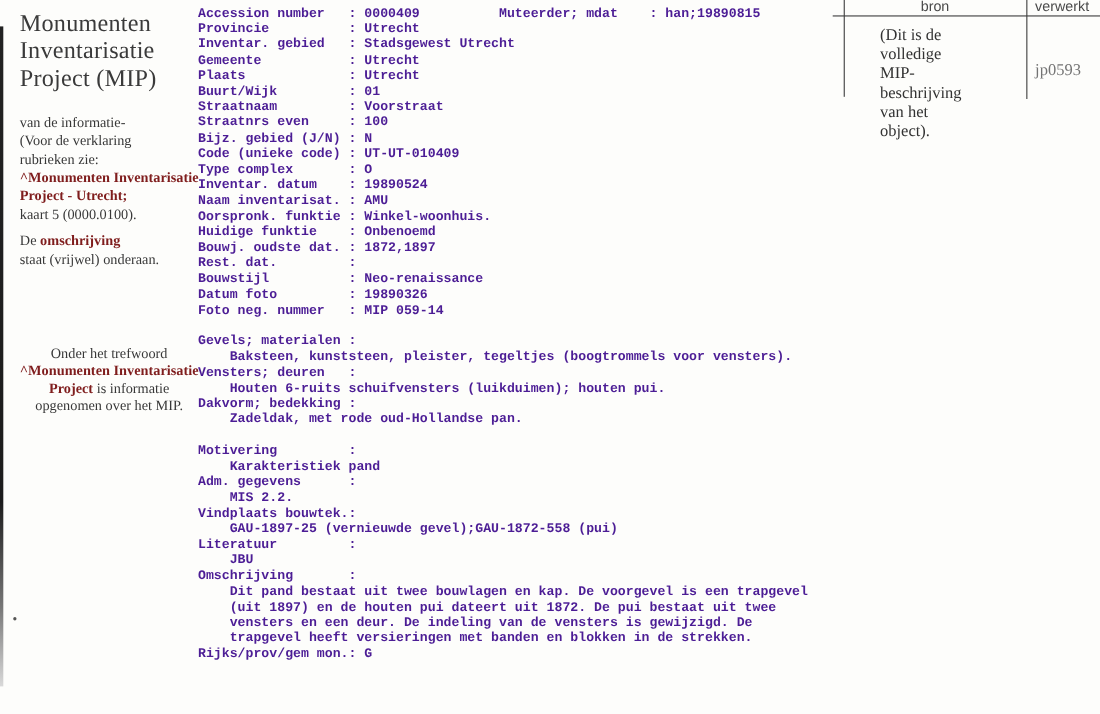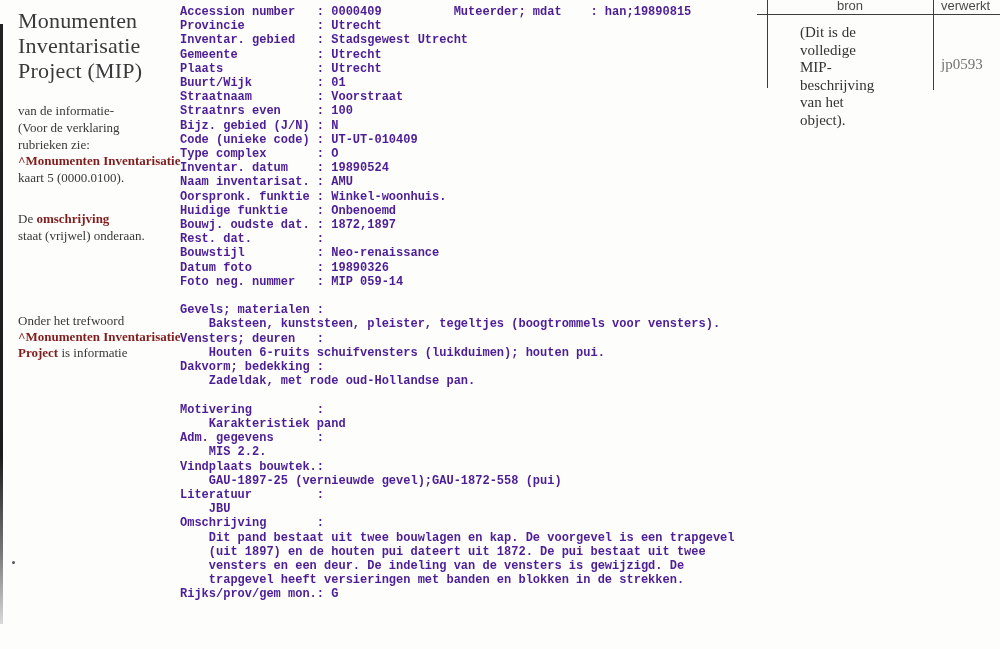--- a/index.html
+++ b/index.html
@@ -11,21 +11,21 @@
   .edge-line{position:absolute;left:0;top:24px;width:3px;height:600px;
     background:linear-gradient(to bottom,#222 0%,#1c1c1c 72%,#777 88%,#d9d9d9 100%);}
   .speckle{position:absolute;left:12px;top:561px;width:3px;height:3px;
     background:#555;border-radius:50%;}
 
   
   .title{position:absolute;left:18px;top:8px;font-size:22px;line-height:25px;
     color:#3a3a3a;letter-spacing:.2px;}
   .note{position:absolute;left:18px;color:#383838;font-size:13px;line-height:16.8px;}
   .note b{color:#7f1d1d;}
-  .n1{top:103px;} .n2{top:211px;} .n3{top:313px;line-height:16px;}
+  .n1{top:103px;} .n2{top:211px;} .n3{top:313px;line-height:16px;text-align:center;}
 
   
   pre.record{position:absolute;left:180px;top:5px;margin:0;
     font-family:"Liberation Mono","DejaVu Sans Mono",monospace;
     font-size:12px;line-height:14.2px;font-weight:bold;color:#4c1d95;
     white-space:pre;}
 
   
   .tbl-vline{position:absolute;top:0;width:1px;background:#3d3d3d;}
   .tbl-hline{position:absolute;height:1px;background:#3d3d3d;}
@@ -49,32 +49,34 @@
     <div>Monumenten</div>
     <div>Inventarisatie</div>
     <div>Project (MIP)</div>
   </div>
 
   <div class="note n1">
     <div>van de informatie-</div>
     <div>(Voor de verklaring</div>
     <div>rubrieken zie:</div>
     <div><b>^Monumenten Inventarisatie</b></div>
+    <div><b>Project - Utrecht;</b></div>
     <div>kaart 5 (0000.0100).</div>
   </div>
 
   <div class="note n2">
     <div><span>De </span><b>omschrijving</b></div>
     <div>staat (vrijwel) onderaan.</div>
   </div>
 
   <div class="note n3">
     <div>Onder het trefwoord</div>
     <div><b>^Monumenten Inventarisatie</b></div>
     <div><b>Project</b><span> is informatie</span></div>
+    <div>opgenomen over het MIP.</div>
   </div>
 
   <pre class="record">Accession number   : 0000409          Muteerder; mdat    : han;19890815
 Provincie          : Utrecht
 Inventar. gebied   : Stadsgewest Utrecht
 Gemeente           : Utrecht
 Plaats             : Utrecht
 Buurt/Wijk         : 01
 Straatnaam         : Voorstraat
 Straatnrs even     : 100

